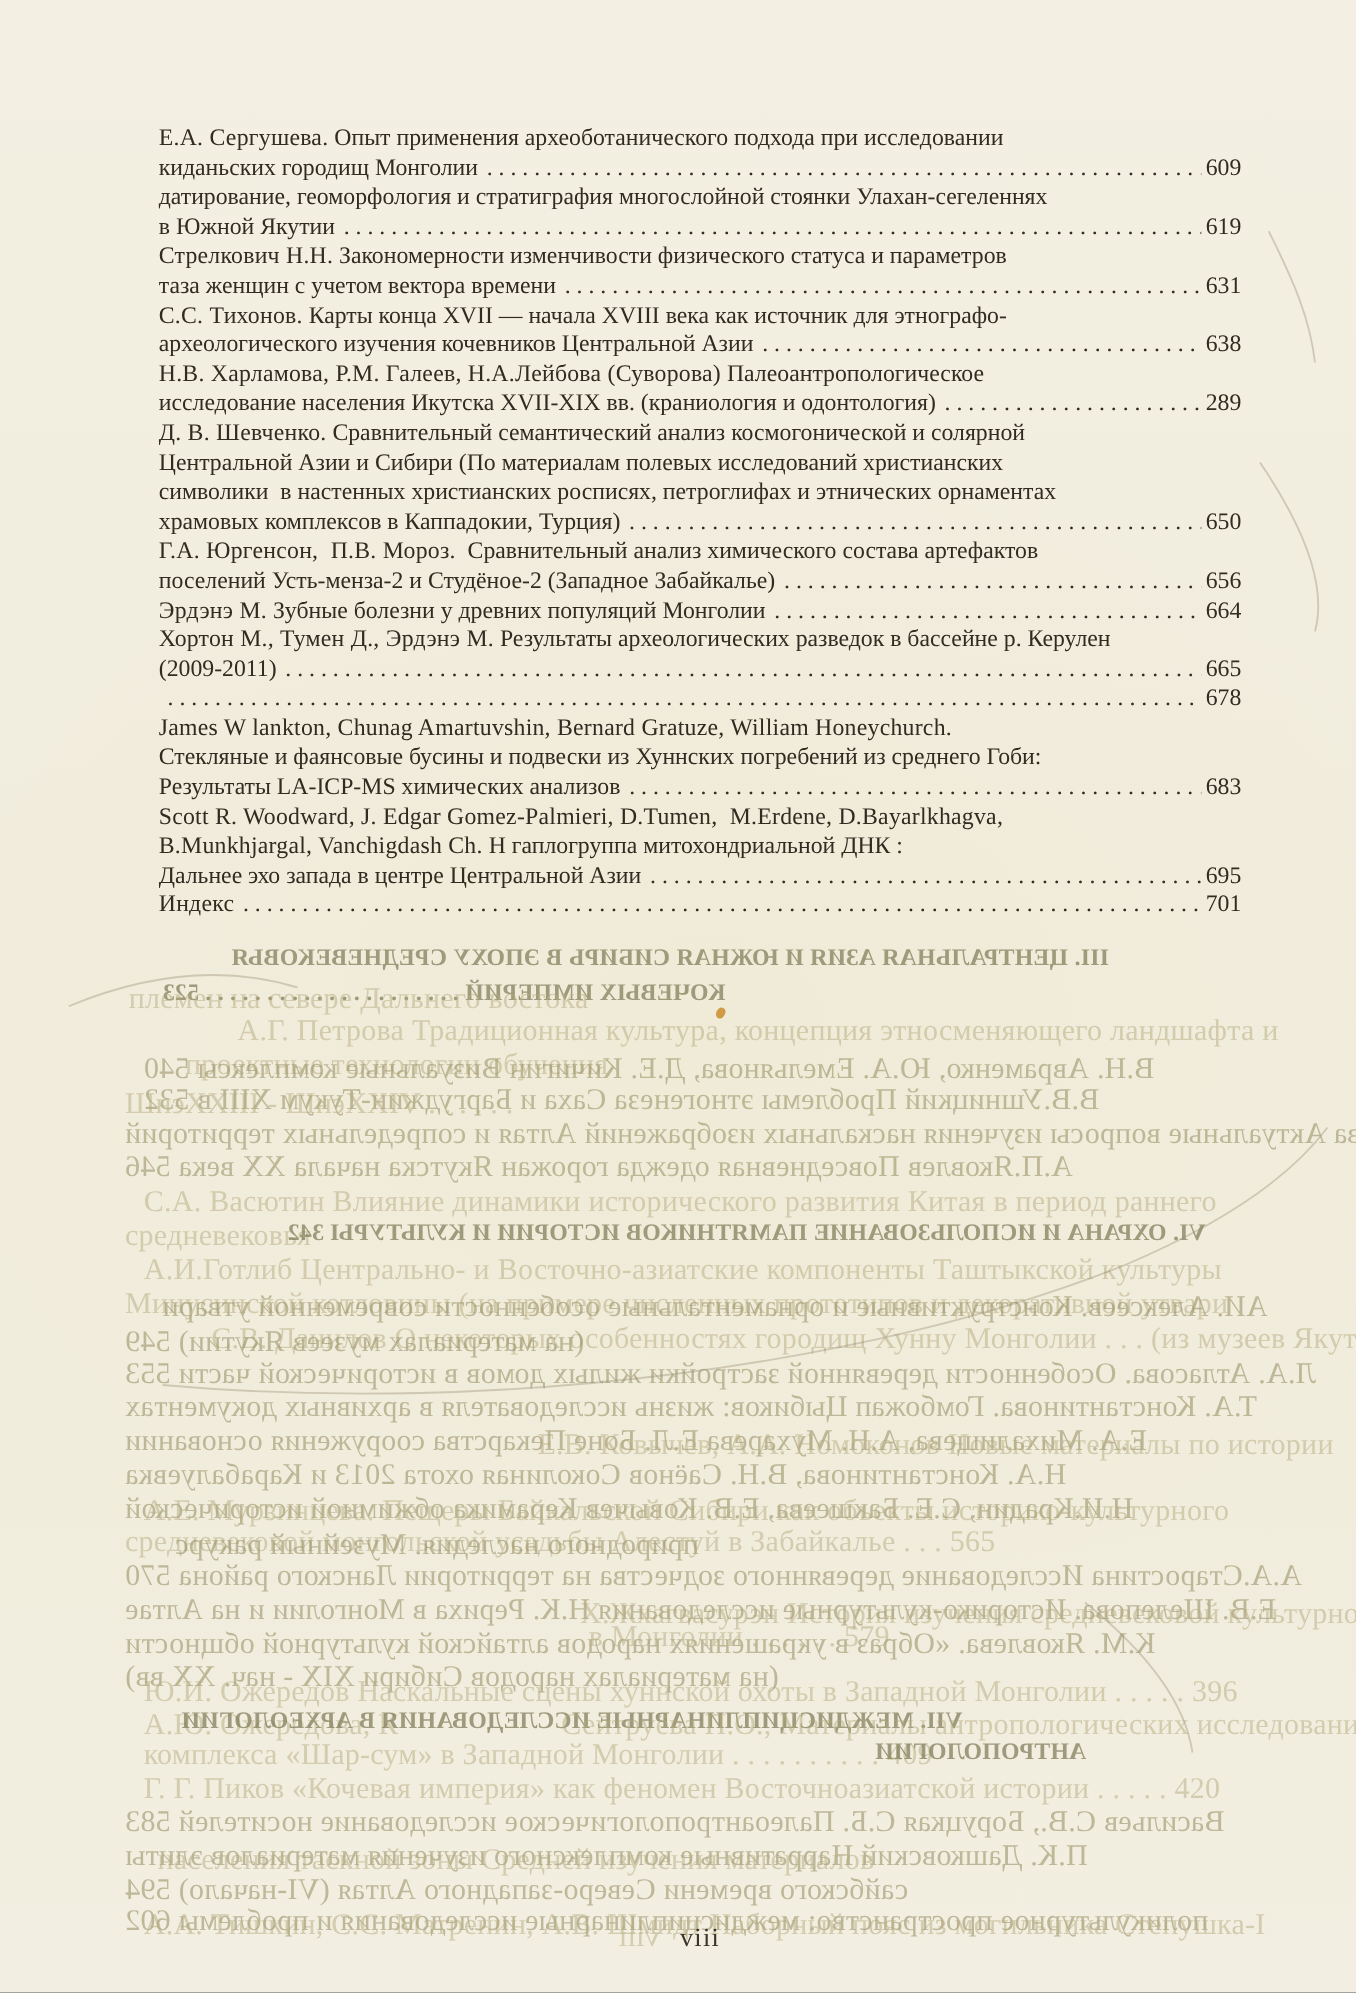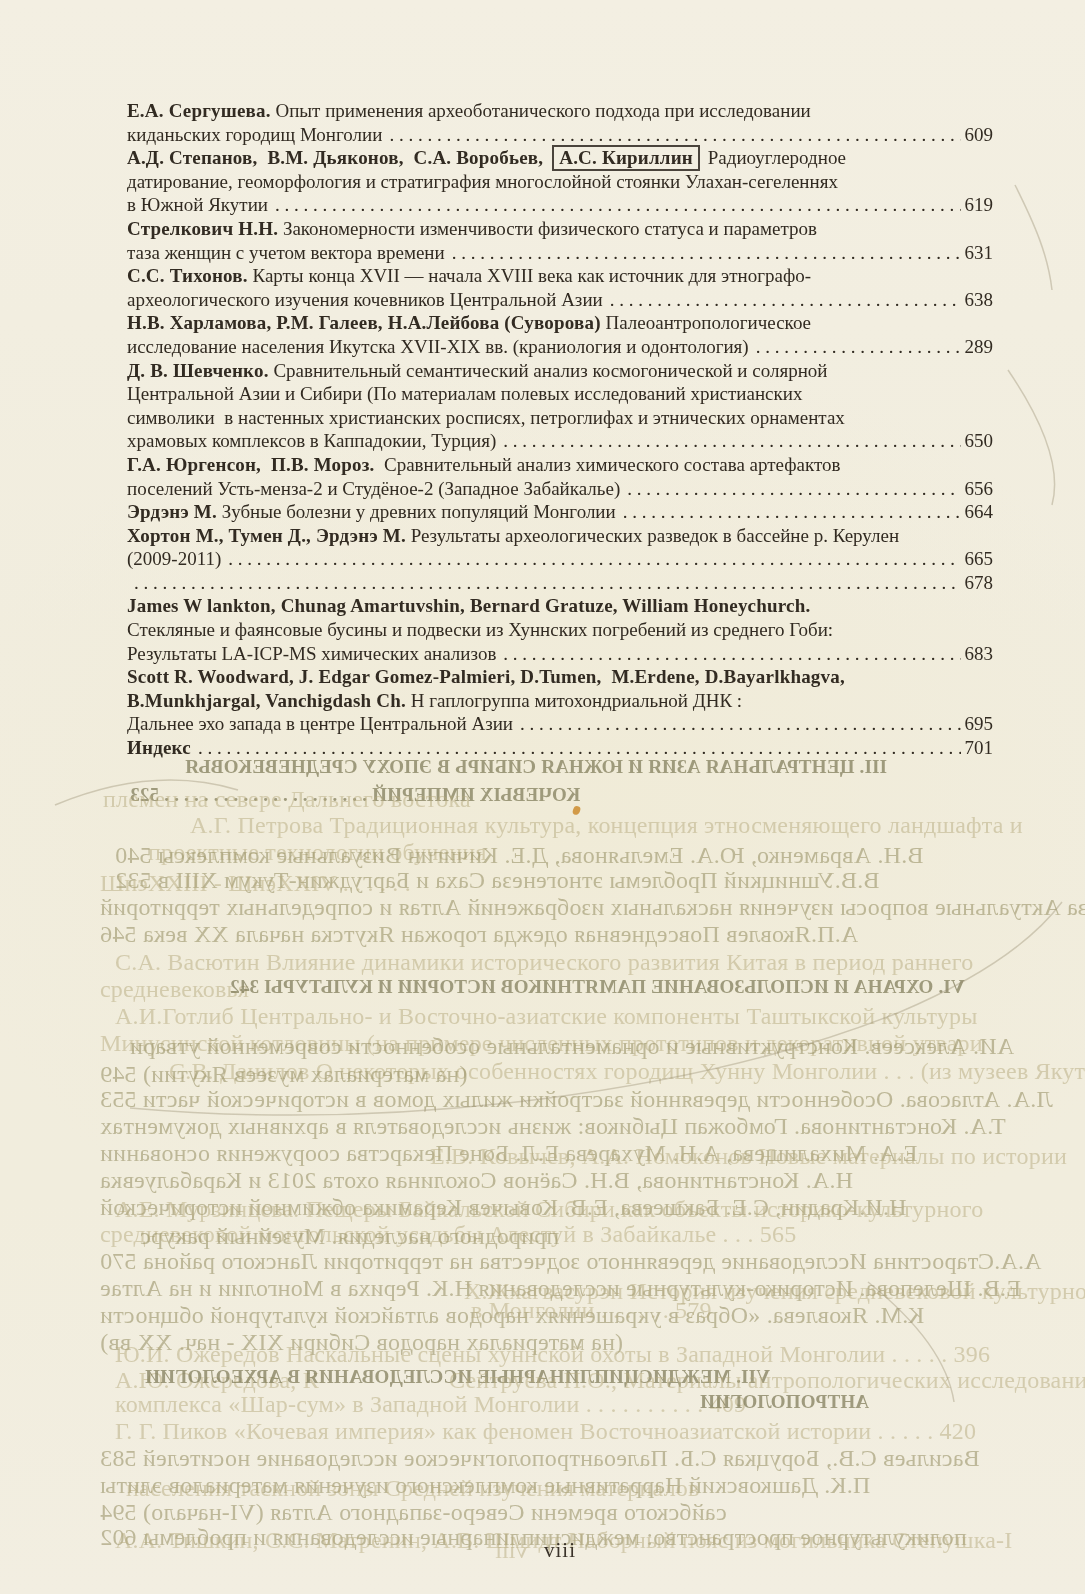--- a/index.html
+++ b/index.html
@@ -35,21 +35,21 @@
   }
   
   .toc{
     position:absolute;left:127px;top:99px;width:866px;z-index:3;
   }
   .toc-line{
     display:flex;align-items:baseline;
     height:23.6px;font-size:19px;line-height:23.6px;
   }
   .segs{white-space:pre;flex:0 0 auto;}
-  .segs .b{font-weight:700;letter-spacing:.2px;}
+  .segs .b{font-weight:400;letter-spacing:.2px;}
   .segs .r{font-weight:400;}
   .segs .box{
     border:2px solid rgba(45,38,30,.85);
     padding:0 5px 1px 5px;margin:0 3px 0 4px;
   }
   .leader{
     flex:1 1 auto;min-width:0;overflow:hidden;white-space:nowrap;
     margin:0 4px 0 7px;color:#332c22;
   }
   .pg{flex:0 0 auto;text-align:right;}
@@ -129,23 +129,20 @@
   <div class="toc">
       <div class="toc-line">
         <span class="segs"><span class="b">Е.А. Сергушева.</span><span class="r"> Опыт применения археоботанического подхода при исследовании</span></span>
       </div>
       <div class="toc-line">
         <span class="segs"><span class="r">киданьских городищ Монголии</span></span>
         <span class="leader">. . . . . . . . . . . . . . . . . . . . . . . . . . . . . . . . . . . . . . . . . . . . . . . . . . . . . . . . . . . . . . . . . . . . . . . . . . . . . . . . . . . . . . . . . . . . . . . . . . . . . . . . . . . . . . . . . . . . . . . . . . . . . . . . . . . . . . . . . . . . . . . . . . . . . . . . . . . . . . . . . . . . . . . . . . </span>
         <span class="pg">609</span>
       </div>
       <div class="toc-line">
-        <span class="segs"><span class="b">А.Д. Степанов,  В.М. Дьяконов,  С.А. Воробьев, </span><span class="b box">А.С. Кириллин</span><span class="r"> Радиоуглеродное</span></span>
-      </div>
-      <div class="toc-line">
         <span class="segs"><span class="r">датирование, геоморфология и стратиграфия многослойной стоянки Улахан-сегеленнях</span></span>
       </div>
       <div class="toc-line">
         <span class="segs"><span class="r">в Южной Якутии</span></span>
         <span class="leader">. . . . . . . . . . . . . . . . . . . . . . . . . . . . . . . . . . . . . . . . . . . . . . . . . . . . . . . . . . . . . . . . . . . . . . . . . . . . . . . . . . . . . . . . . . . . . . . . . . . . . . . . . . . . . . . . . . . . . . . . . . . . . . . . . . . . . . . . . . . . . . . . . . . . . . . . . . . . . . . . . . . . . . . . . . </span>
         <span class="pg">619</span>
       </div>
       <div class="toc-line">
         <span class="segs"><span class="b">Стрелкович Н.Н.</span><span class="r"> Закономерности изменчивости физического статуса и параметров</span></span>
       </div>

